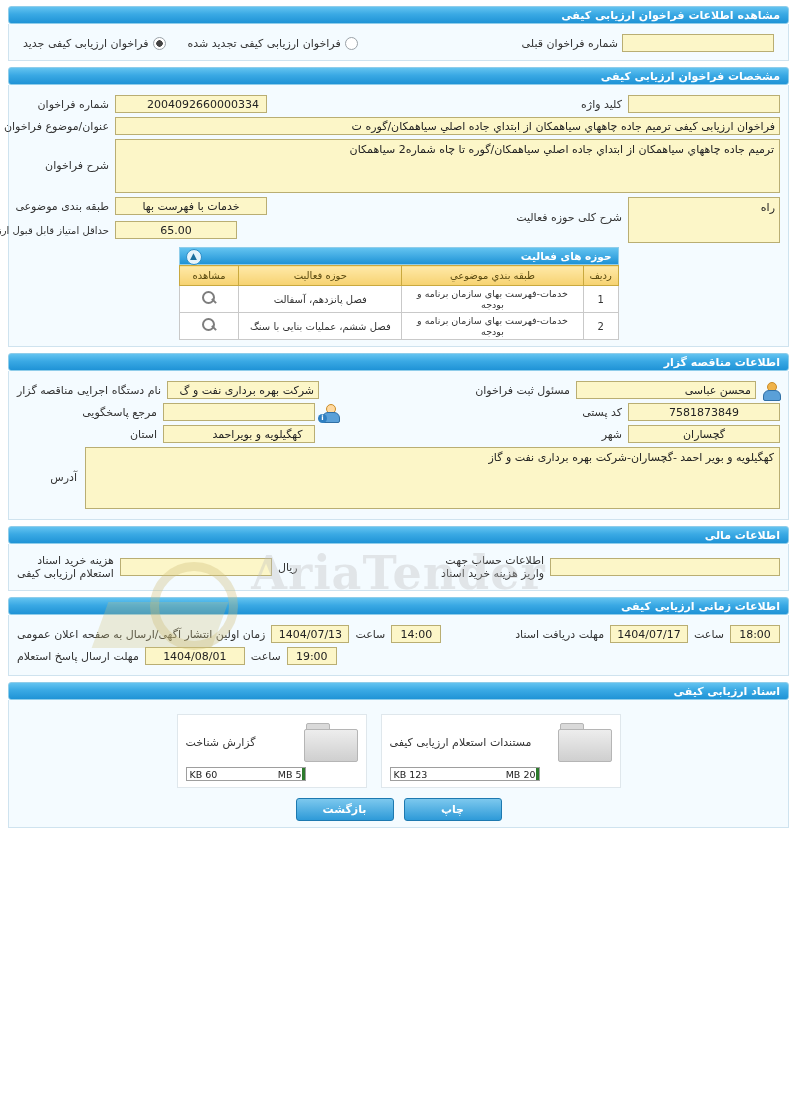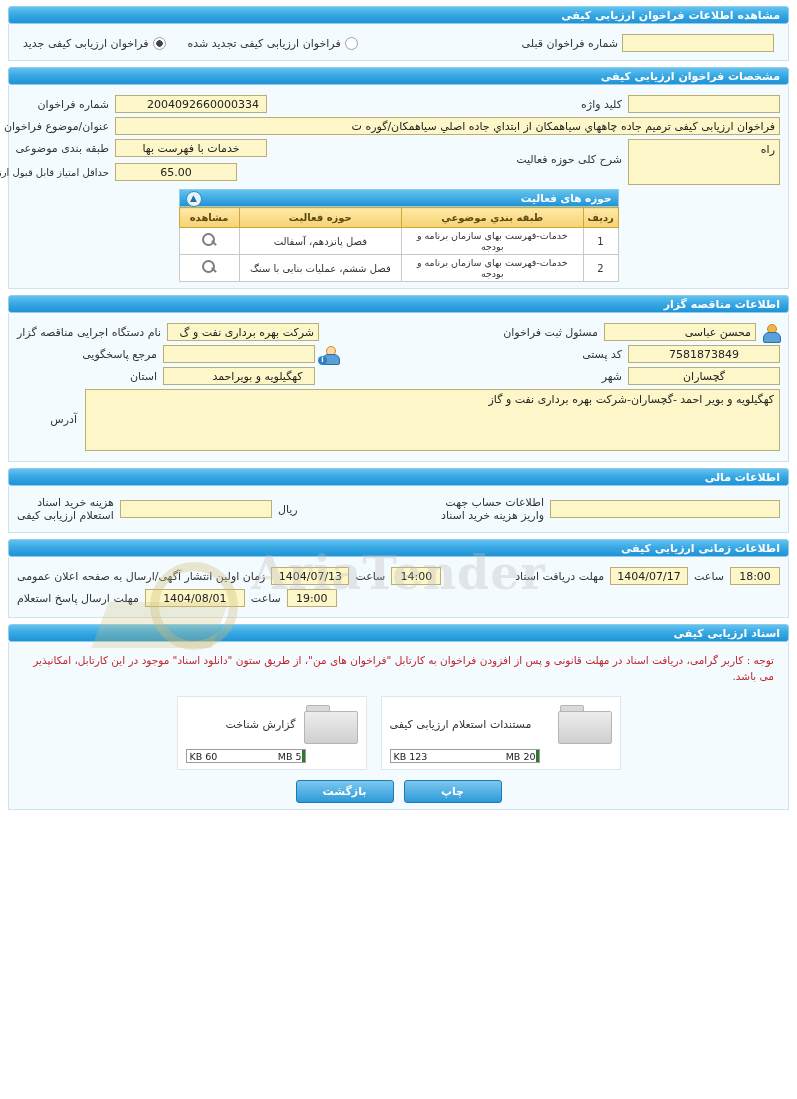--- a/index.html
+++ b/index.html
@@ -68,21 +68,21 @@
   .radio{width:11px;height:11px;border:1px solid #9aa2a8;border-radius:50%;background:#fff;display:inline-block;vertical-align:middle;}
   .radio.on{background:radial-gradient(circle at 50% 50%,#444 0 3px,#fff 3.5px 100%);}
   .r-item{display:flex;align-items:center;gap:4px;font-size:11px;}
 
   
   .act-wrap{display:flex;justify-content:center;margin-top:4px;}
   table.act{border-collapse:collapse;width:440px;font-size:10px;background:#fff;}
   table.act th{
     background:linear-gradient(to bottom,#ffe9a8,#f6d270);
     border:1px solid #c9a93f;
-    color:#5a4a10;font-weight:bold;height:17px;padding:1px 3px;text-align:center;
+    color:#5a4a10;font-weight:normal;height:17px;padding:1px 3px;text-align:center;
   }
   table.act td{
     border:1px solid #c9c9c9;padding:2px 4px;text-align:center;color:#333;height:22px;
     background:#fff;
   }
   td.subj{text-align:right;font-size:9.5px;line-height:11px;width:180px;}
   td.area-c{text-align:center;width:160px;}
   td.idx{width:26px;}
   td.view{width:52px;}
   .act-head-bar{
@@ -181,20 +181,24 @@
       <div class="spacer"></div>
       <span class="fld" style="width:152px;padding-left:28px;">2004092660000334</span>
       <span class="lbl" style="width:92px;text-align:right;">شماره فراخوان</span>
     </div>
 
     <div class="row">
       <span class="fld t-right" style="flex:1;">فراخوان ارزیابی کیفی ترمیم جاده چاههاي سیاهمکان از ابتداي جاده اصلي سیاهمکان/گوره ت</span>
       <span class="lbl" style="width:92px;text-align:right;">عنوان/موضوع فراخوان</span>
     </div>
 
+    <div class="row" style="align-items:flex-start;">
+      <span class="fld area" style="flex:1;">ترمیم جاده چاههاي سیاهمکان از ابتداي جاده اصلي سیاهمکان/گوره تا چاه شماره2 سیاهمکان</span>
+      <span class="lbl" style="width:92px;text-align:right;padding-top:20px;">شرح فراخوان</span>
+    </div>
 
     <div class="row" style="align-items:flex-start;">
       <span class="fld t-right" style="width:152px;height:46px;line-height:14px;padding-top:3px;">راه</span>
       <span class="lbl" style="width:102px;text-align:right;padding-top:14px;">شرح کلی حوزه فعالیت</span>
       <div class="spacer"></div>
       <div style="display:flex;flex-direction:column;align-items:flex-end;gap:6px;">
         <div class="flex-end">
           <span class="fld" style="width:152px;">خدمات با فهرست بها</span>
           <span class="lbl" style="width:92px;text-align:right;">طبقه بندی موضوعی</span>
         </div>
@@ -240,21 +244,21 @@
   </div>
 
   <div class="sec-head">اطلاعات مناقصه گزار</div>
   <div class="sec-body panel">
 
     <div class="row">
       <span class="person">
           <span class="head"></span>
           <span class="body"></span>
         </span>
-      <span class="fld t-right" style="width:152px;">محسن  عباسی</span>
+      <span class="fld t-right" style="width:180px;">محسن  عباسی</span>
       <span class="lbl">مسئول ثبت فراخوان</span>
       <div class="spacer"></div>
       <span class="fld t-right" style="width:152px;">شرکت بهره برداری نفت و گ</span>
       <span class="lbl" style="text-align:right;">نام دستگاه اجرایی مناقصه گزار</span>
     </div>
 
     <div class="row">
       <span class="fld" style="width:152px;">7581873849</span>
       <span class="lbl">کد پستی</span>
       <div class="spacer"></div>
@@ -316,21 +320,20 @@
       <div class="spacer"></div>
       <span class="fld" style="width:50px;">19:00</span>
       <span class="lbl">ساعت</span>
       <span class="fld" style="width:100px;">1404/08/01</span>
       <span class="lbl" style="text-align:right;">مهلت ارسال پاسخ استعلام</span>
     </div>
   </div>
 
   <div class="sec-head">اسناد ارزیابی کیفی</div>
   <div class="sec-body" style="border-bottom:1px solid #cfe3ef;">
-    <div class="note">توجه : کاربر گرامی، دریافت اسناد در مهلت قانونی و پس از افزودن فراخوان به کارتابل "فراخوان های من"، از طریق ستون "دانلود اسناد" موجود در این کارتابل، امکانپذیر می باشد.</div>
 
     <div style="display:flex;justify-content:center;gap:14px;margin-top:8px;">
       <div style="border:1px solid #dfe7ec;background:#fff;padding:6px 8px;width:240px;box-sizing:border-box;">
         <div style="display:flex;align-items:center;justify-content:flex-start;gap:8px;">
           <span class="folder">
               <span class="tab"></span>
               <span class="bd"></span>
             </span>
           <div class="spacer"></div>
           <span class="lbl">مستندات استعلام ارزیابی کیفی</span>
@@ -338,21 +341,21 @@
         <div class="size-row">
           <div class="size-bar">
             <span>20 MB</span>
             <span class="fillmark"></span>
             <span>123 KB</span>
           </div>
         </div>
       </div>
 
       <div style="border:1px solid #dfe7ec;background:#fff;padding:6px 8px;width:190px;box-sizing:border-box;">
-        <div style="display:flex;align-items:center;justify-content:flex-end;margin-left:40px;">
+        <div style="display:flex;align-items:center;justify-content:flex-end;">
           <span class="folder">
               <span class="tab"></span>
               <span class="bd"></span>
             </span>
           <div class="spacer"></div>
           <span class="lbl">گزارش شناخت</span>
         </div>
         <div class="size-row">
           <div class="size-bar" style="width:120px;">
             <span>5 MB</span>

